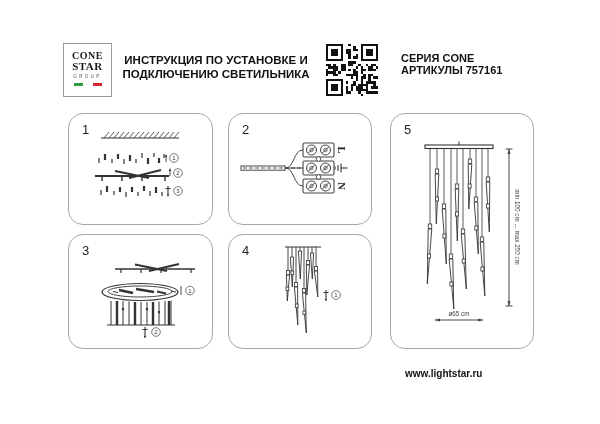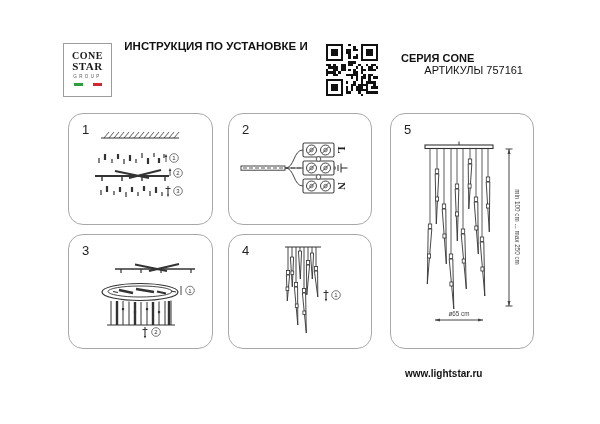--- a/index.html
+++ b/index.html
@@ -8,24 +8,24 @@
   
   .logo-box{left:63px;top:43px;width:47px;height:52px;border:1px solid #9c9c9c;background:#fff;
             text-align:center;font-family:"Liberation Serif",serif;color:#1a1a1a;}
   .logo-l1{font-size:10px;font-weight:bold;letter-spacing:.5px;line-height:10px;margin-top:7px;}
   .logo-l2{font-size:11px;font-weight:bold;line-height:11px;letter-spacing:.5px;}
   .logo-l3{font-size:4.5px;letter-spacing:2.4px;color:#555;margin-top:2px;
            font-family:"Liberation Sans",sans-serif;}
   .logo-flag{display:flex;justify-content:center;gap:10px;margin-top:4px;}
   .logo-flag i{width:9px;height:2.5px;display:block;}
   .flag-green{background:#2f9e41;} .flag-red{background:#d22730;}
-  .title{left:110px;top:40px;width:212px;text-align:center;color:#111;
+  .title{left:110px;top:54px;width:212px;text-align:center;color:#111;
          font-weight:bold;font-size:11.5px;line-height:13.5px;}
   .series{left:401px;top:52px;width:122px;text-align:left;font-weight:bold;font-size:11px;color:#111;}
-  .articles{left:401px;top:64px;width:122px;text-align:right;font-weight:normal;font-size:11px;color:#111;}
+  .articles{left:401px;top:64px;width:122px;text-align:left;font-weight:bold;font-size:11px;color:#111;}
   .qr{left:326px;top:44px;width:52px;height:52px;}
   
   .panel{position:absolute;border:1px solid #a8a8a8;border-radius:15px;background:#fff;}
   .p1{left:68px;top:113px;width:143px;height:110px;}
   .p2{left:228px;top:113px;width:142px;height:110px;}
   .p3{left:68px;top:234px;width:143px;height:113px;}
   .p4{left:228px;top:234px;width:142px;height:113px;}
   .p5{left:390px;top:113px;width:142px;height:234px;}
   .pnum{position:absolute;top:8px;left:13px;font-size:13px;color:#222;}
   svg.draw{position:absolute;left:0;top:0;width:100%;height:100%;}
@@ -43,20 +43,21 @@
   <div class="logo-l2">STAR</div>
   <div class="logo-l3">GROUP</div>
   <div class="logo-flag">
     <i class="flag-green"></i>
     <i class="flag-red"></i>
   </div>
 </div>
 
 <div class="abs title">
   <div>ИНСТРУКЦИЯ ПО УСТАНОВКЕ И</div>
+  <div>ПОДКЛЮЧЕНИЮ СВЕТИЛЬНИКА</div>
 </div>
 
 <svg class="abs qr" viewBox="0 0 21 21" shape-rendering="crispEdges">
     <g fill="#111">
       <rect x="9" y="0" width="1" height="1"></rect>
       <rect x="11" y="1" width="1" height="1"></rect>
       <rect x="8" y="2" width="1" height="1"></rect>
       <rect x="9" y="2" width="1" height="1"></rect>
       <rect x="11" y="2" width="1" height="1"></rect>
       <rect x="12" y="2" width="1" height="1"></rect>

